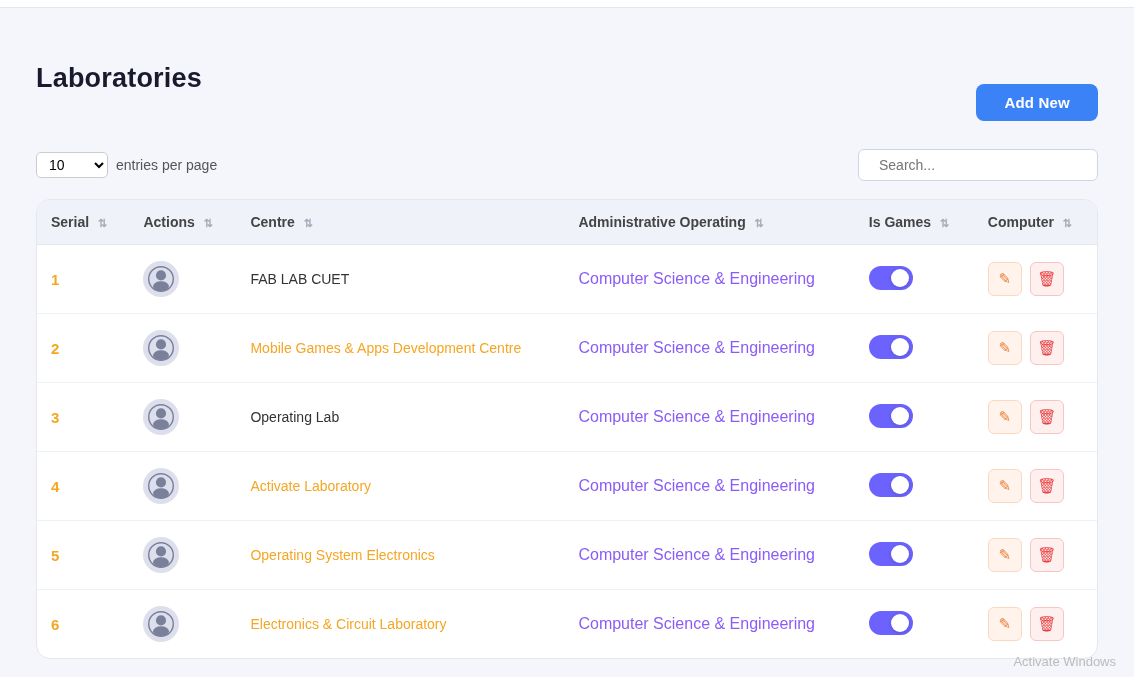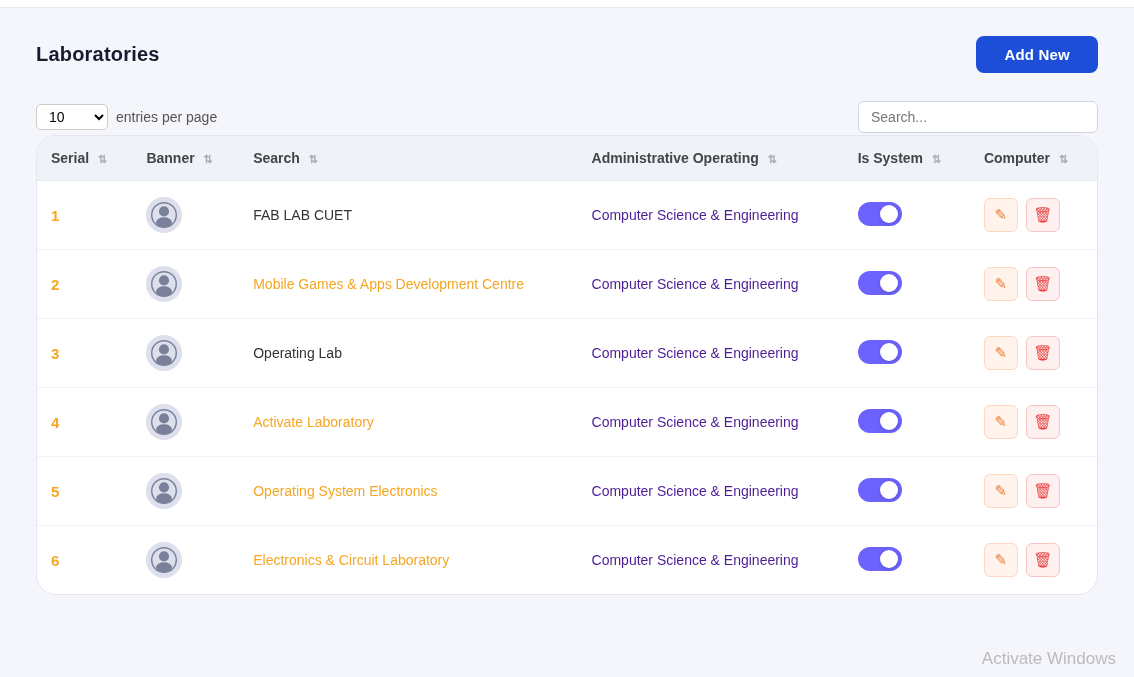--- a/index.html
+++ b/index.html
@@ -22,72 +22,73 @@
     .content-area {
       padding: 28px 36px 20px 36px;
     }
     .header-row {
       display: flex;
       align-items: center;
       justify-content: space-between;
       margin-bottom: 28px;
     }
     .page-title {
-      font-size: 20px;
+      font-size: 27px;
       font-weight: 700;
       color: #1a1a2e;
       letter-spacing: 0.2px;
     }
     .add-new-btn {
-      background: #1d4ed8;
+      background: #3b82f6;
       color: #fff;
       border: none;
       border-radius: 8px;
       padding: 10px 28px;
       font-size: 15px;
       font-weight: 600;
       cursor: pointer;
       letter-spacing: 0.2px;
+      margin-top: 48px;
     }
 
     .controls-row {
       display: flex;
       align-items: center;
       justify-content: space-between;
-      margin-bottom: 2px;
+      margin-bottom: 18px;
     }
     .entries-per-page {
       display: flex;
       align-items: center;
       gap: 8px;
       font-size: 14px;
       color: #555;
     }
     .entries-select {
       border: 1px solid #ccc;
       border-radius: 5px;
       padding: 3px 18px 3px 8px;
       font-size: 14px;
       background: #fff;
       cursor: pointer;
     }
     .search-box {
       border: 1px solid #d0d4e8;
       border-radius: 6px;
-      padding: 7px 12px;
+      padding: 7px 20px;
       font-size: 14px;
       color: #888;
       outline: none;
       min-width: 240px;
       background: #fff;
     }
 
     .table-container {
       background: #fff;
-      border-radius: 20px;
+      border-radius: 14px;
       border: 1px solid #e5e7ef;
       overflow: hidden;
     }
     table {
       width: 100%;
       border-collapse: collapse;
     }
     thead tr {
       background: #f0f2fa;
     }
@@ -139,22 +140,22 @@
       background: #dde0ec;
       display: flex;
       align-items: center;
       justify-content: center;
     }
     .avatar-icon svg {
       width: 26px;
       height: 26px;
     }
     .dept-text {
-      color: #4c1d95;
-      font-size: 14px;
+      color: #8b5cf6;
+      font-size: 16px;
     }
 
     
     .toggle-switch {
       position: relative;
       display: inline-block;
       width: 44px;
       height: 24px;
       cursor: pointer;
     }
@@ -208,21 +209,21 @@
       color: #e84040;
     }
     .btn-icon {
       font-size: 15px;
     }
 
     .watermark {
       position: fixed;
       bottom: 8px;
       right: 18px;
-      font-size: 17px;
+      font-size: 13px;
       color: #bbb;
       pointer-events: none;
     }
   </style>
 </head>
 <body>
 
 <div class="page-wrapper">
   <div class="top-bar"></div>
   <div class="content-area">
@@ -247,33 +248,33 @@
 
     <div class="table-container">
       <table>
         <thead>
           <tr>
             <th>
               <span>Serial</span>
               <span class="sort-icon">⇅</span>
             </th>
             <th>
-              <span>Banner</span>
-              <span class="sort-icon">⇅</span>
-            </th>
-            <th>
-              <span>Search</span>
+              <span>Actions</span>
+              <span class="sort-icon">⇅</span>
+            </th>
+            <th>
+              <span>Centre</span>
               <span class="sort-icon">⇅</span>
             </th>
             <th>
               <span>Administrative Operating</span>
               <span class="sort-icon">⇅</span>
             </th>
             <th>
-              <span>Is System</span>
+              <span>Is Games</span>
               <span class="sort-icon">⇅</span>
             </th>
             <th>
               <span>Computer</span>
               <span class="sort-icon">⇅</span>
             </th>
           </tr>
         </thead>
         <tbody id="table-body">
 

